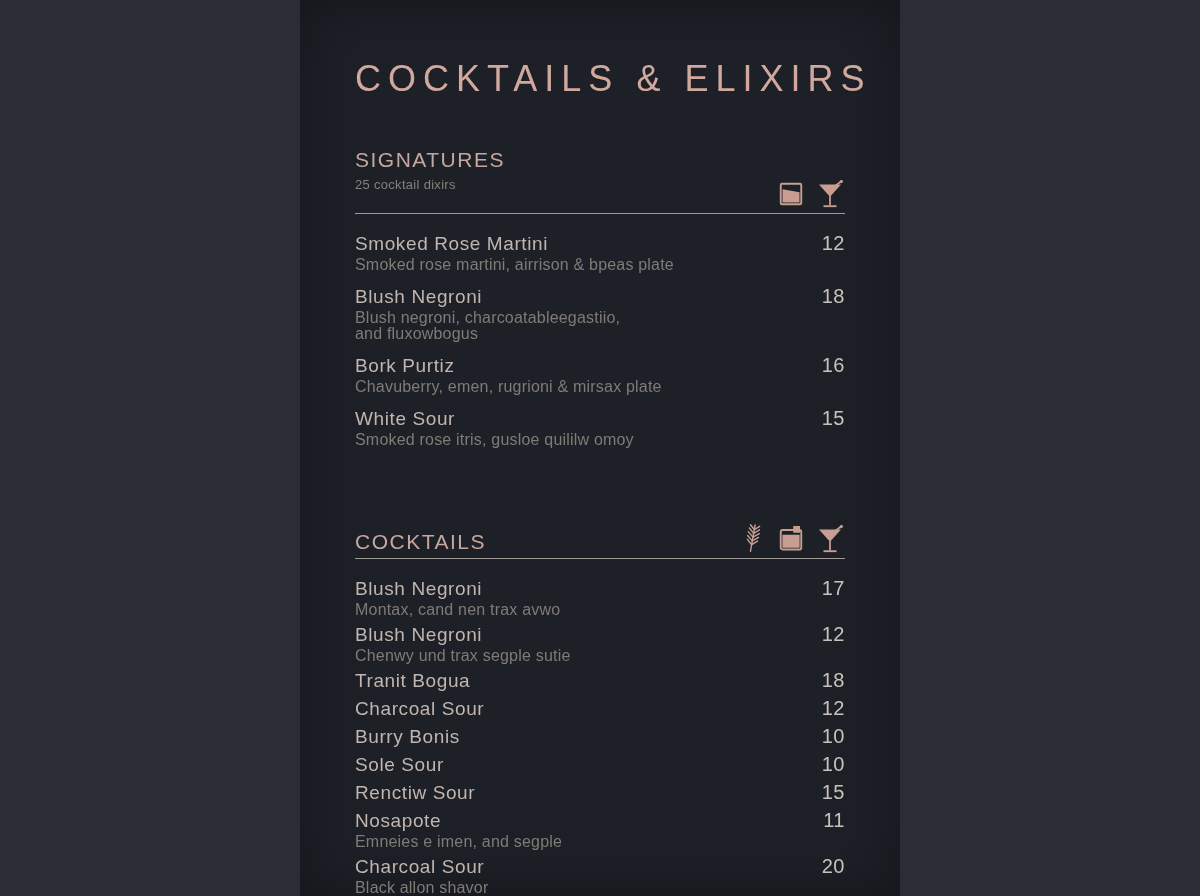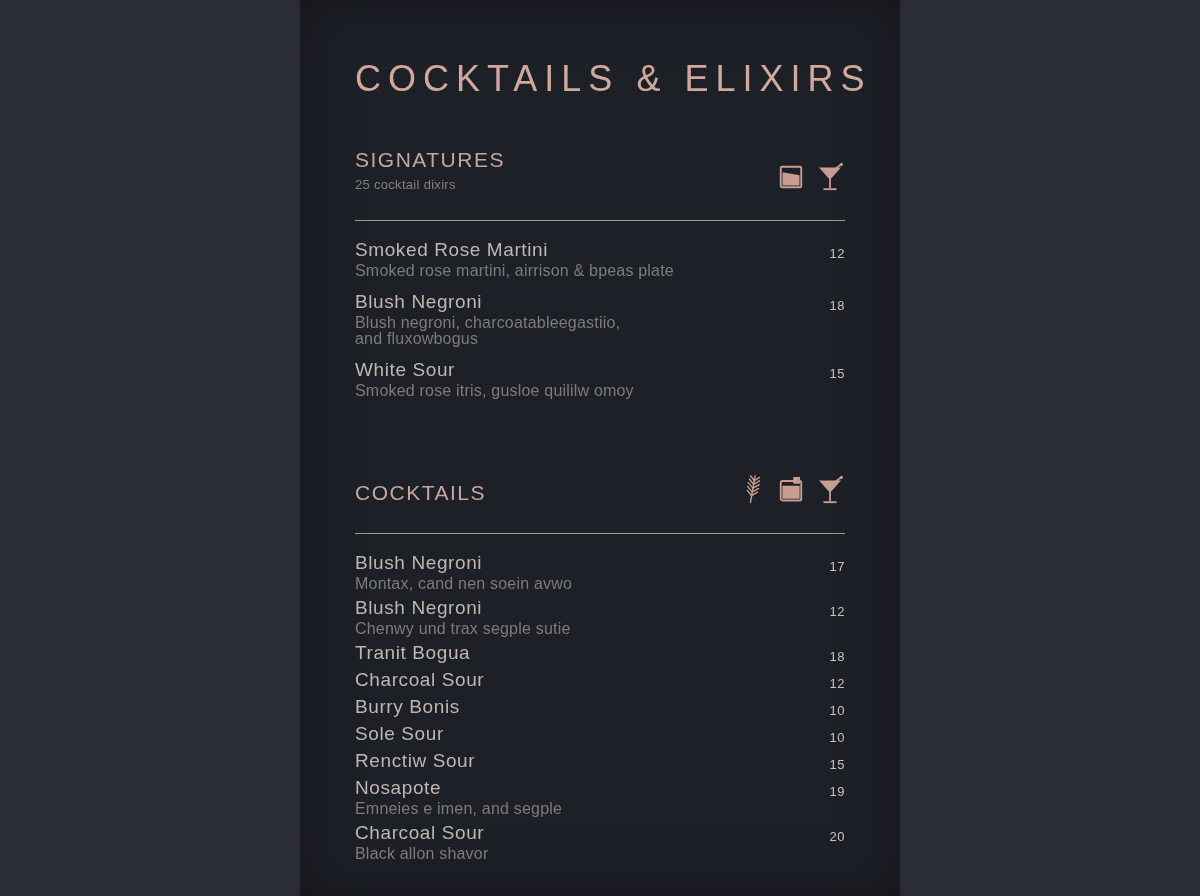--- a/index.html
+++ b/index.html
@@ -31,57 +31,57 @@
     color: #d1a89d;
     white-space: nowrap;
   }
   .section { margin-top: 48px; }
   .section--classics { margin-top: 72px; }
   .section-header {
     display: flex;
     justify-content: space-between;
     align-items: flex-end;
     border-bottom: 1px solid #9e9a95;
-    padding-bottom: 28px;
+    padding-bottom: 4px;
   }
   .section-title {
     margin: 0;
     font-size: 21px;
     font-weight: 400;
     letter-spacing: 1.5px;
     color: #c6a79d;
   }
   .section-subtitle {
-    margin: 5px 0 0 0;
+    margin: 5px 0 17px 0;
     font-size: 13px;
     color: #85807b;
     letter-spacing: 0.3px;
   }
   .section-icons {
     display: flex;
     align-items: flex-end;
     gap: 9px;
   }
   .icon { display: inline-flex; line-height: 0; }
   .items { padding-top: 18px; }
   .item { margin-bottom: 12px; }
   .section--classics .item { margin-bottom: 5px; }
   .item-row {
     display: flex;
     justify-content: space-between;
-    align-items: flex-end;
+    align-items: center;
   }
   .item-name {
     font-size: 19px;
     color: #c1b5af;
     letter-spacing: 0.6px;
     line-height: 22px;
   }
   .item-price {
-    font-size: 13px;
+    font-size: 20px;
     color: #c9c2bc;
     letter-spacing: 0.5px;
   }
   .item-desc {
     margin: 2px 0 0 0;
     font-size: 16px;
     line-height: 16px;
     color: #7f7b77;
     letter-spacing: 0.2px;
     white-space: pre-line;
@@ -131,20 +131,27 @@
 
   <div class="item">
     <div class="item-row">
       <span class="item-name">Blush Negroni</span>
       <span class="item-price">18</span>
     </div>
     <p class="item-desc">Blush negroni, charcoatableegastiio,
 and fluxowbogus</p>
   </div>
 
+  <div class="item">
+    <div class="item-row">
+      <span class="item-name">Bork Purtiz</span>
+      <span class="item-price">16</span>
+    </div>
+    <p class="item-desc">Chavuberry, emen, rugrioni &amp; mirsax plate</p>
+  </div>
 
   <div class="item">
     <div class="item-row">
       <span class="item-name">White Sour</span>
       <span class="item-price">15</span>
     </div>
     <p class="item-desc">Smoked rose itris, gusloe quililw omoy</p>
   </div>
 </div>
   </section>
@@ -190,21 +197,21 @@
                 </svg>
               </span>
             </div>
     </header>
     <div class="items">
   <div class="item">
     <div class="item-row">
       <span class="item-name">Blush Negroni</span>
       <span class="item-price">17</span>
     </div>
-    <p class="item-desc">Montax, cand nen soein avwo</p>
+    <p class="item-desc">Montax, cand nen trax avwo</p>
   </div>
 
   <div class="item">
     <div class="item-row">
       <span class="item-name">Blush Negroni</span>
       <span class="item-price">12</span>
     </div>
     <p class="item-desc">Chenwy und trax segple sutie</p>
   </div>
 
@@ -244,21 +251,21 @@
     <div class="item-row">
       <span class="item-name">Renctiw Sour</span>
       <span class="item-price">15</span>
     </div>
 
   </div>
 
   <div class="item">
     <div class="item-row">
       <span class="item-name">Nosapote</span>
-      <span class="item-price">19</span>
+      <span class="item-price">11</span>
     </div>
     <p class="item-desc">Emneies e imen, and segple</p>
   </div>
 
   <div class="item">
     <div class="item-row">
       <span class="item-name">Charcoal Sour</span>
       <span class="item-price">20</span>
     </div>
     <p class="item-desc">Black allon shavor</p>

